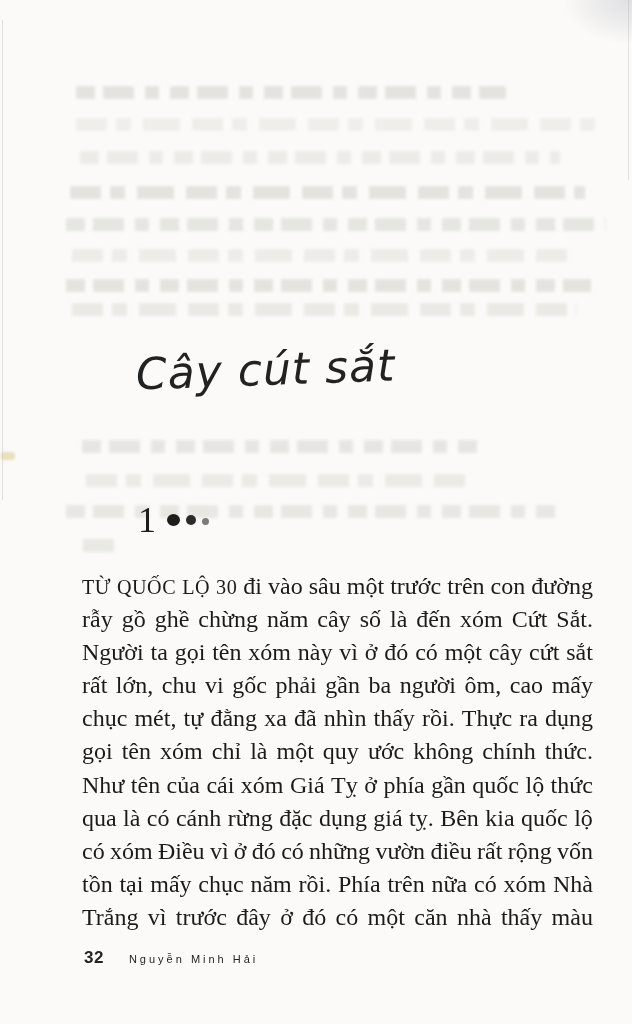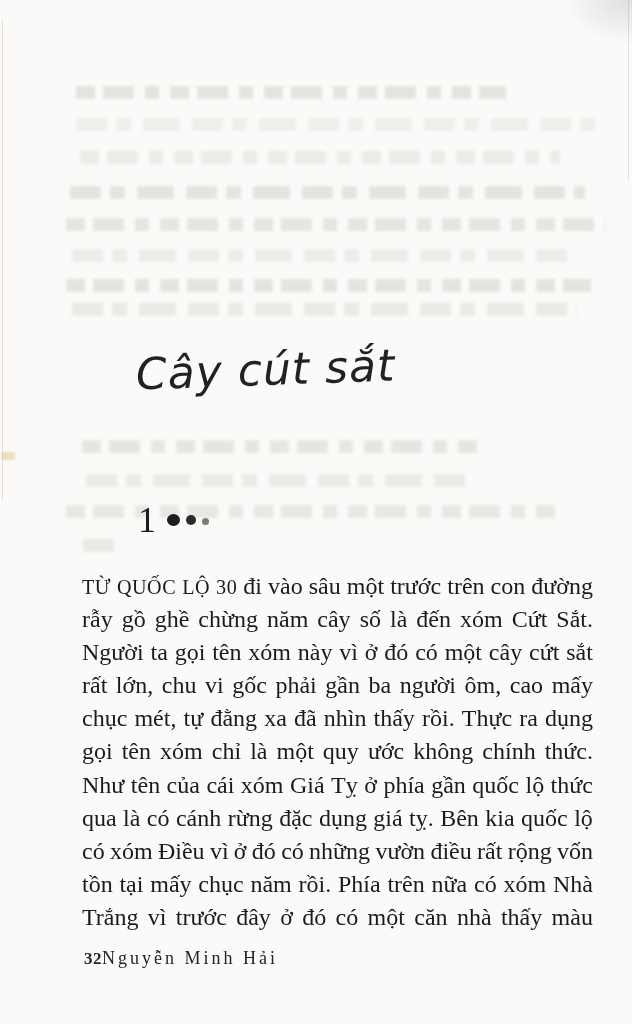--- a/index.html
+++ b/index.html
@@ -127,30 +127,31 @@
     letter-spacing: 0.5px;
   }
 
   
   .footer {
     position: absolute;
     left: 84px;
     top: 948px;
     display: flex;
     align-items: baseline;
-    font-family: Liberation Serif, serif;
+    font-family: Liberation Sans, sans-serif;
     color: #242424;
   }
   .page-number {
     font-size: 17px;
     font-weight: 700;
     letter-spacing: 0.5px;
   }
   .author-name {
-    font-size: 18px;
+    margin-left: 25px;
+    font-size: 11px;
     letter-spacing: 3px;
     font-weight: 500;
   }
 </style>
 </head>
 <body>
 
 <div class="page">
 
   <div class="edge-hairline-left"></div>

